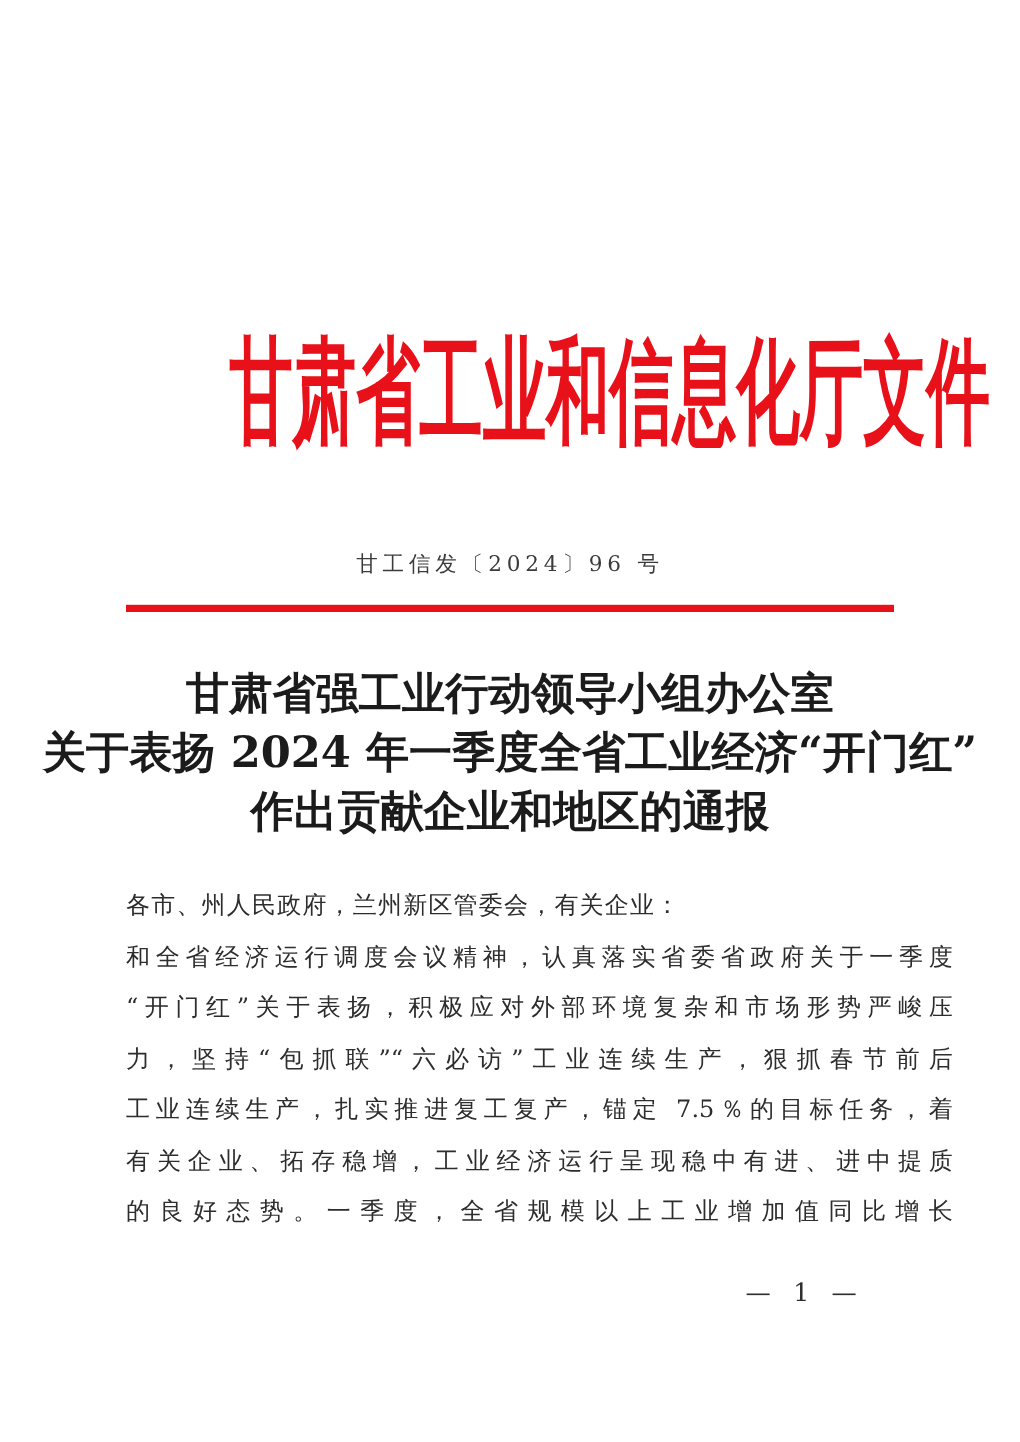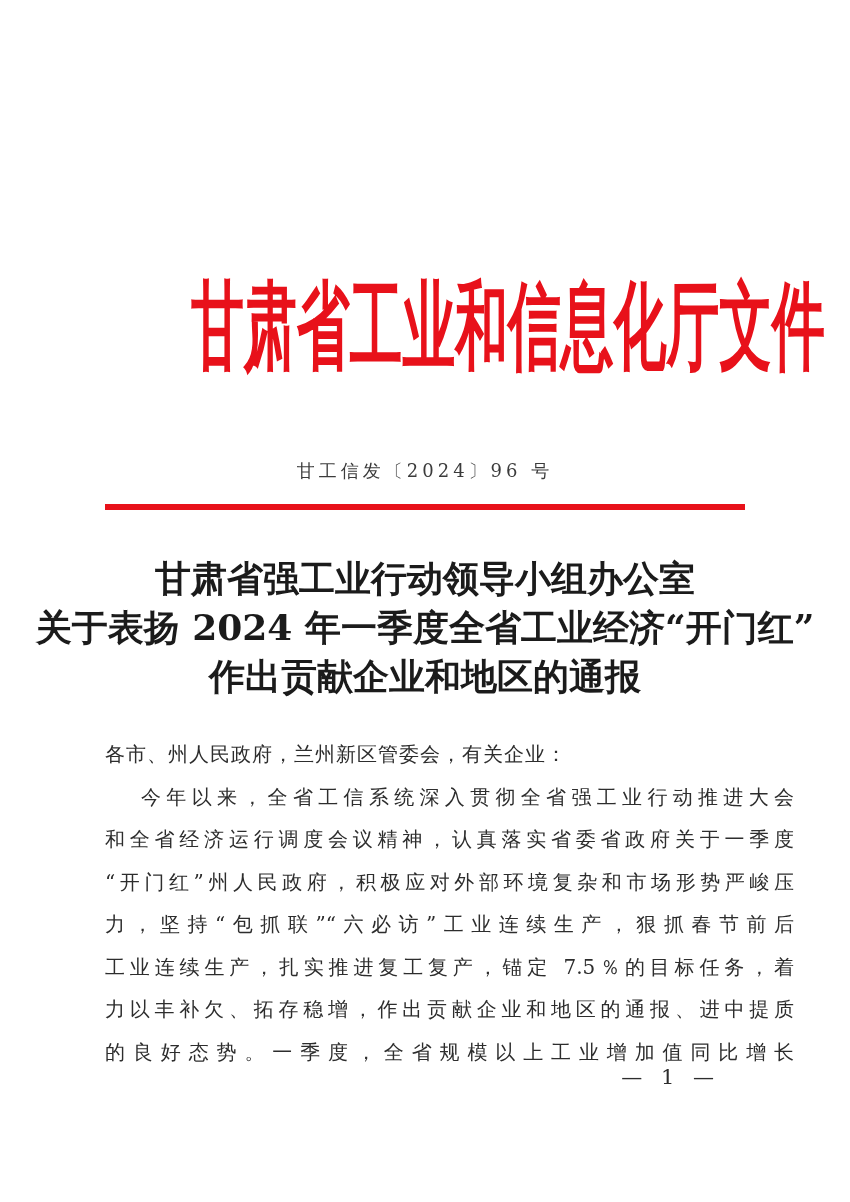--- a/index.html
+++ b/index.html
@@ -96,24 +96,23 @@
   <div class="red-line"></div>
 
   <div class="doc-title">
     <div class="title-line">甘肃省强工业行动领导小组办公室</div>
     <div class="title-line">关于表扬 2024 年一季度全省工业经济“开门红”</div>
     <div class="title-line">作出贡献企业和地区的通报</div>
   </div>
 
   <div class="body-text">
     <div class="salutation">各市、州人民政府，兰州新区管委会，有关企业：</div>
-    <div class="line indent">今年以来，全省工信系统深入贯彻全省强工业行动推进大会</div>
     <div class="line">和全省经济运行调度会议精神，认真落实省委省政府关于一季度</div>
-    <div class="line">“开门红”州人民政府，积极应对外部环境复杂和市场形势严峻压</div>
+    <div class="line">“开门红”关于表扬，积极应对外部环境复杂和市场形势严峻压</div>
     <div class="line">力，坚持“包抓联”“六必访”工业连续生产，狠抓春节前后</div>
     <div class="line">工业连续生产，扎实推进复工复产，锚定 7.5％的目标任务，着</div>
-    <div class="line">力以丰补欠、拓存稳增，作出贡献企业和地区的通报、进中提质</div>
+    <div class="line">有关企业、拓存稳增，工业经济运行呈现稳中有进、进中提质</div>
     <div class="line">的良好态势。一季度，全省规模以上工业增加值同比增长</div>
   </div>
 
   <div class="page-num">— 1 —</div>
 
 </div>
 
 </body></html>

